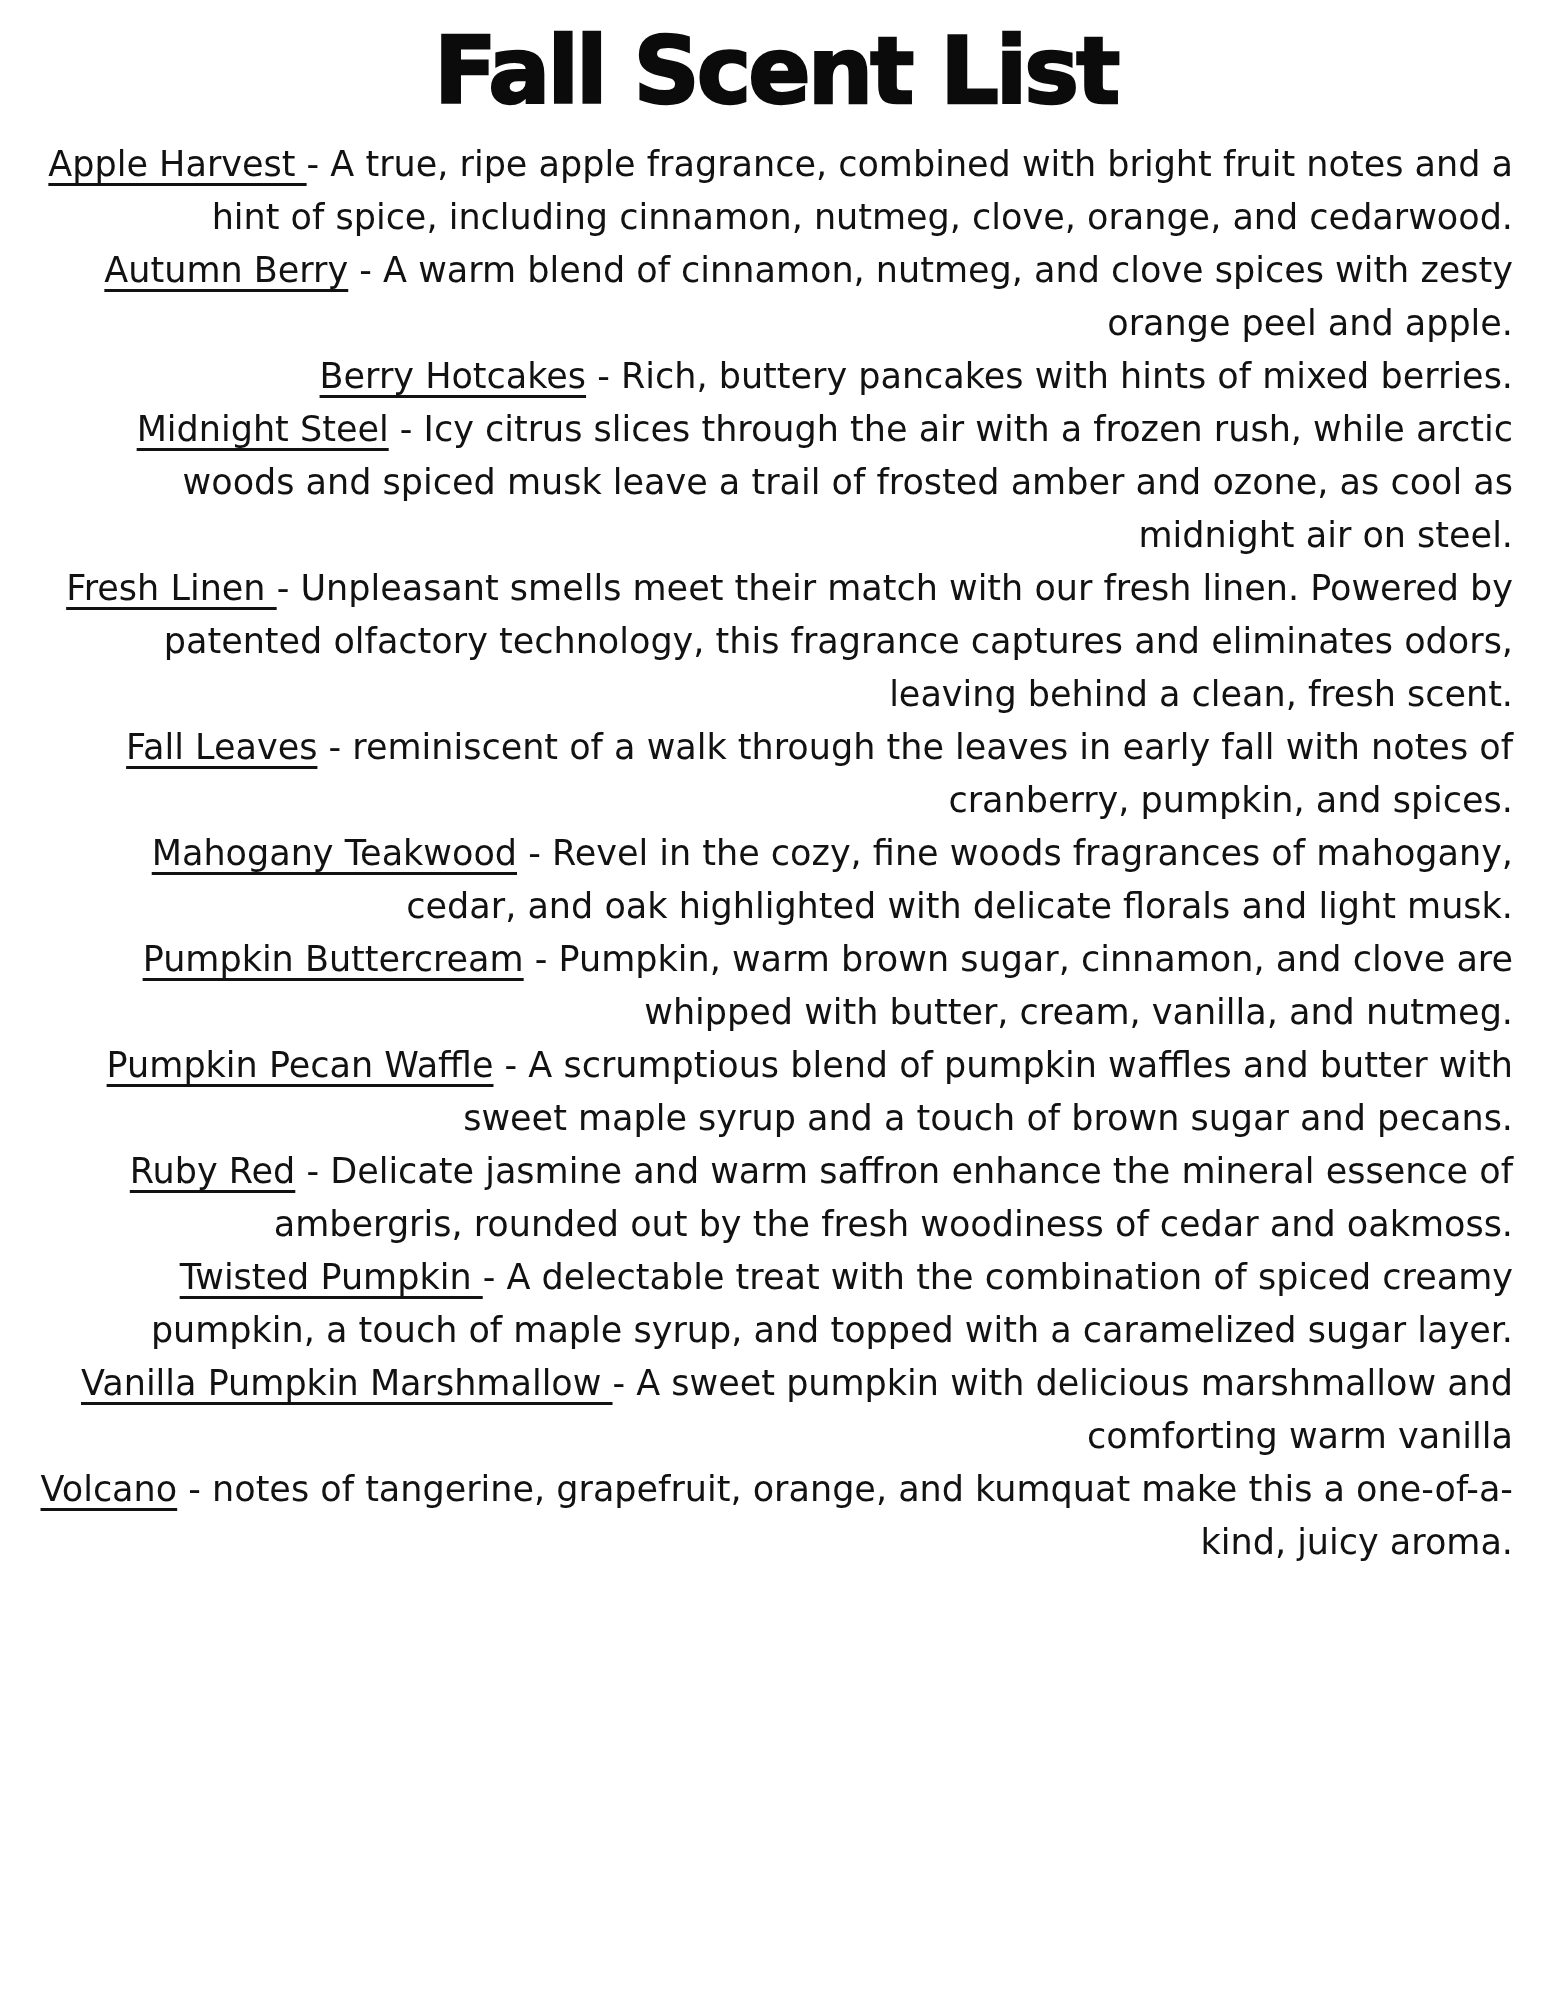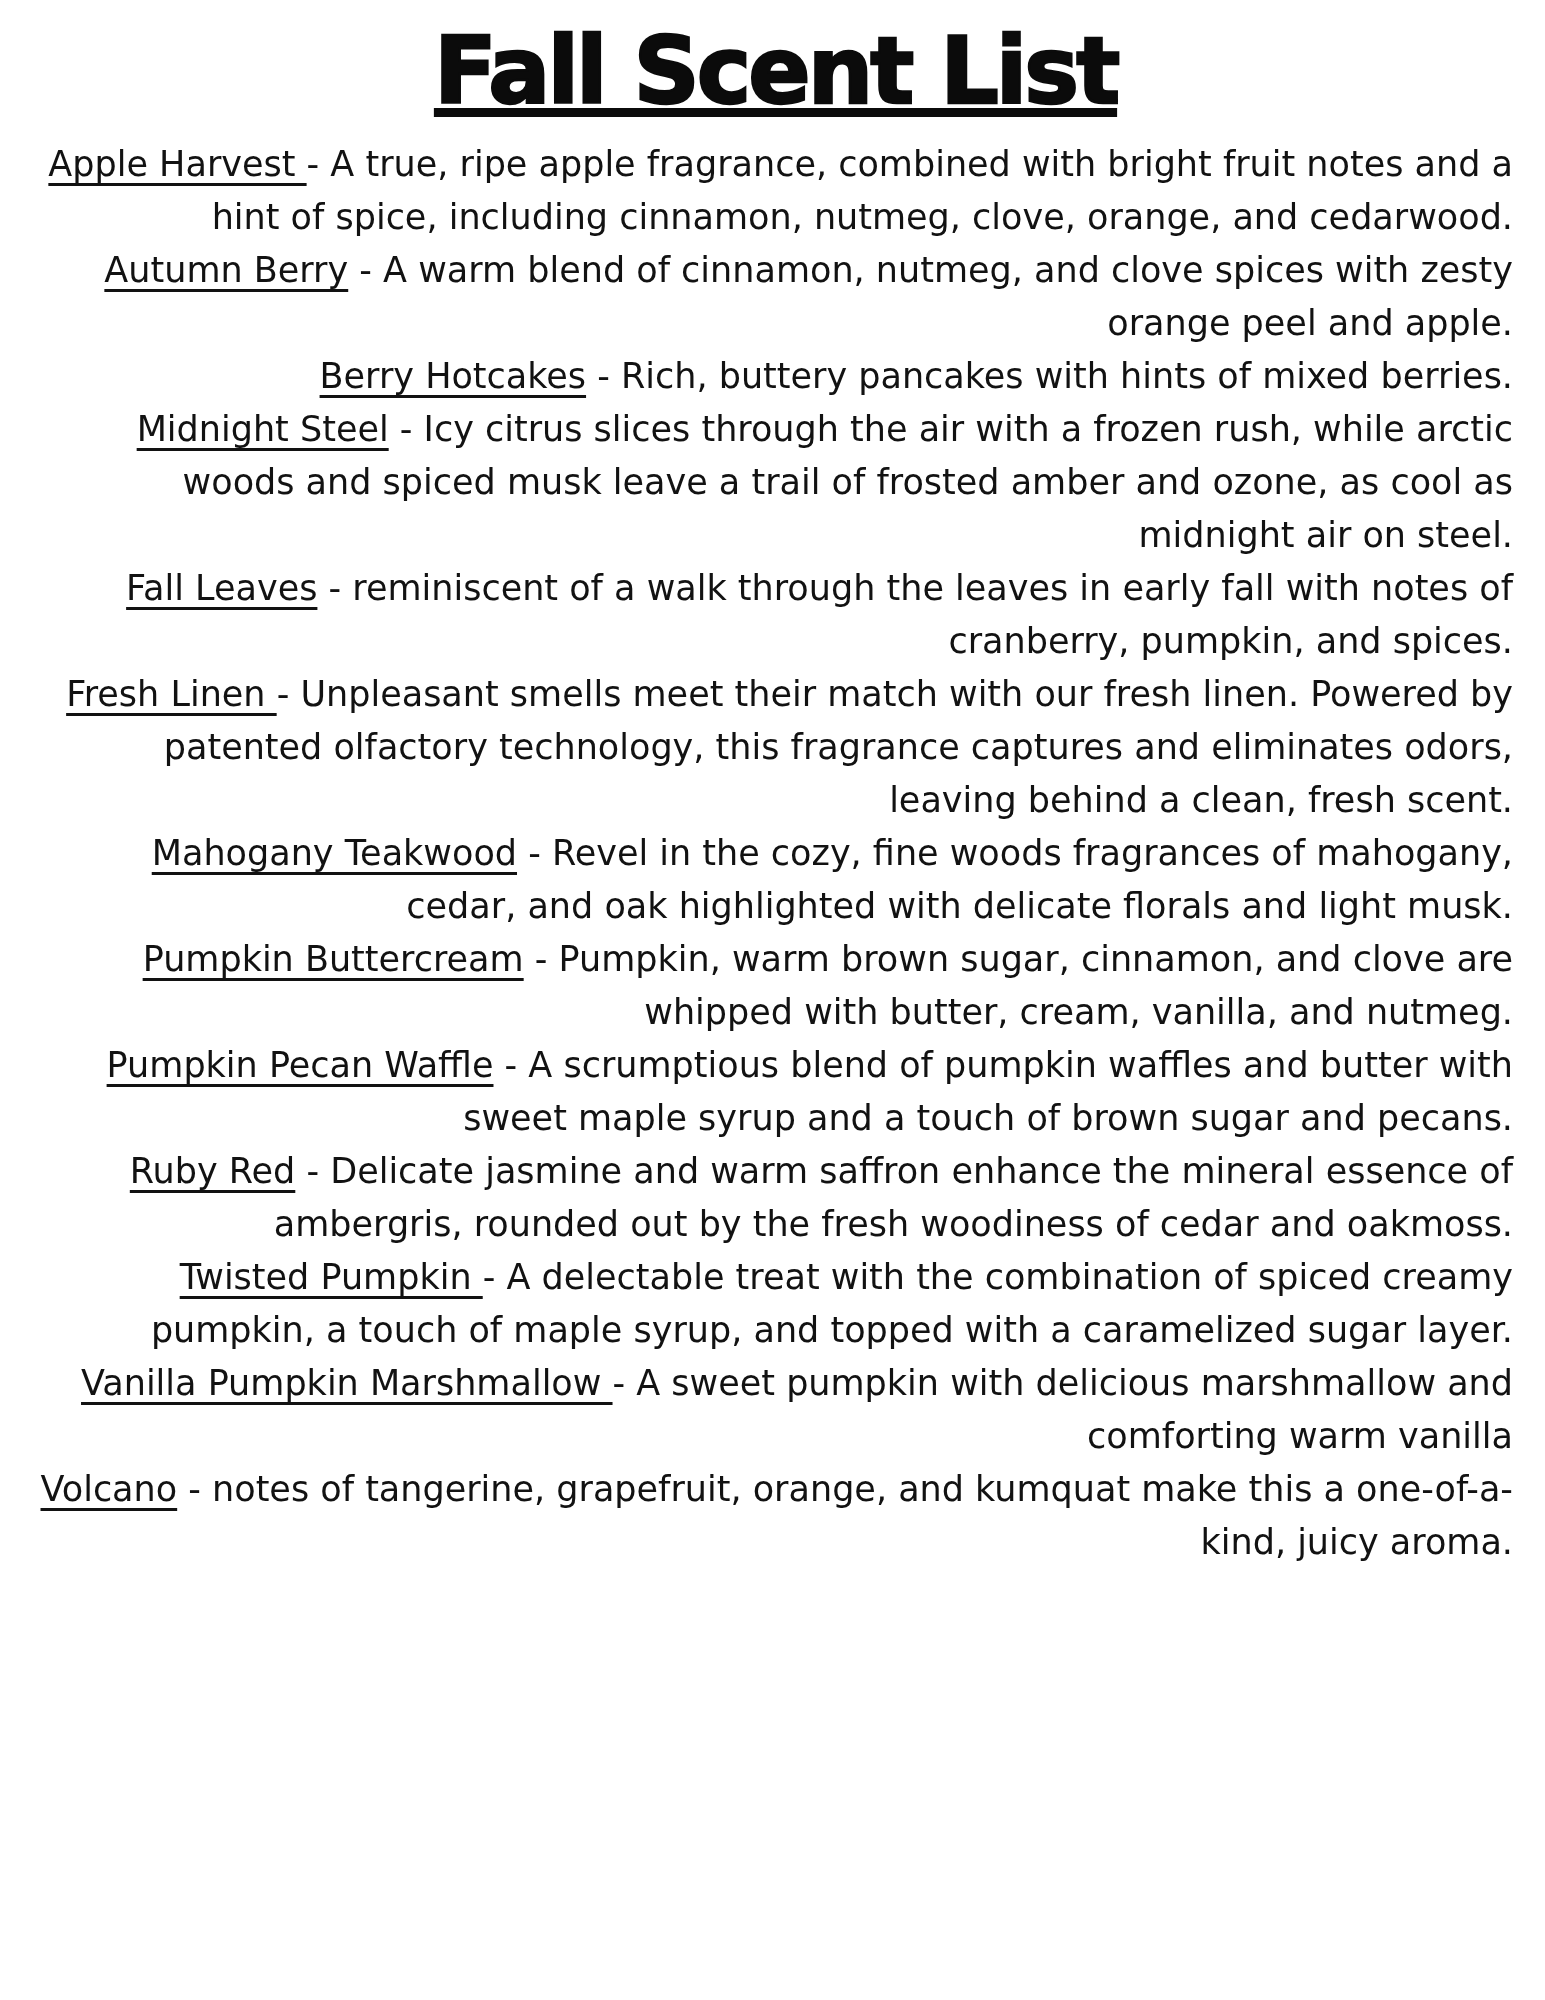--- a/index.html
+++ b/index.html
@@ -19,21 +19,20 @@
     overflow: hidden;
   }
   .title {
     margin: 0 0 10px 0;
     text-align: center;
     font-size: 92px;
     line-height: 112px;
     font-weight: 800;
     letter-spacing: -3px;
     color: #0b0b0b;
-    text-decoration: underline;
     -webkit-text-stroke: 2.5px #0b0b0b;
   }
   .entries {
     font-size: 35px;
     line-height: 53px;
     letter-spacing: 0px;
     color: #121212;
     text-align: right;
   }
   .entry {
@@ -48,22 +47,22 @@
 </head>
 <body>
 
 <div class="page">
   <h1 class="title">Fall Scent List</h1>
   <div class="entries">
     <p class="entry"><span class="scent-name">Apple Harvest </span><span>- A true, ripe apple fragrance, combined with bright fruit notes and a hint of spice, including cinnamon, nutmeg, clove, orange, and cedarwood.</span></p>
     <p class="entry"><span class="scent-name">Autumn Berry</span><span> - A warm blend of cinnamon, nutmeg, and clove spices with zesty orange peel and apple.</span></p>
     <p class="entry"><span class="scent-name">Berry Hotcakes</span><span> - Rich, buttery pancakes with hints of mixed berries.</span></p>
     <p class="entry"><span class="scent-name">Midnight Steel</span><span> - Icy citrus slices through the air with a frozen rush, while arctic woods and spiced musk leave a trail of frosted amber and ozone, as cool as midnight air on steel.</span></p>
+    <p class="entry"><span class="scent-name">Fresh Linen </span><span>- Unpleasant smells meet their match with our fresh linen. Powered by patented olfactory technology, this fragrance captures and eliminates odors, leaving behind a clean, fresh scent.</span></p>
     <p class="entry"><span class="scent-name">Fall Leaves</span><span> - reminiscent of a walk through the leaves in early fall with notes of cranberry, pumpkin, and spices.</span></p>
-    <p class="entry"><span class="scent-name">Fresh Linen </span><span>- Unpleasant smells meet their match with our fresh linen. Powered by patented olfactory technology, this fragrance captures and eliminates odors, leaving behind a clean, fresh scent.</span></p>
     <p class="entry"><span class="scent-name">Mahogany Teakwood</span><span> - Revel in the cozy, fine woods fragrances of mahogany, cedar, and oak highlighted with delicate florals and light musk.</span></p>
     <p class="entry"><span class="scent-name">Pumpkin Buttercream</span><span> - Pumpkin, warm brown sugar, cinnamon, and clove are whipped with butter, cream, vanilla, and nutmeg.</span></p>
     <p class="entry"><span class="scent-name">Pumpkin Pecan Waffle</span><span> - A scrumptious blend of pumpkin waffles and butter with sweet maple syrup and a touch of brown sugar and pecans.</span></p>
     <p class="entry"><span class="scent-name">Ruby Red</span><span> - Delicate jasmine and warm saffron enhance the mineral essence of ambergris, rounded out by the fresh woodiness of cedar and oakmoss.</span></p>
     <p class="entry"><span class="scent-name">Twisted Pumpkin </span><span>- A delectable treat with the combination of spiced creamy pumpkin, a touch of maple syrup, and topped with a caramelized sugar layer.</span></p>
     <p class="entry"><span class="scent-name">Vanilla Pumpkin Marshmallow </span><span>- A sweet pumpkin with delicious marshmallow and comforting warm vanilla</span></p>
     <p class="entry"><span class="scent-name">Volcano</span><span> - notes of tangerine, grapefruit, orange, and kumquat make this a one-of-a-kind, juicy aroma.</span></p>
   </div>
 </div>
 

